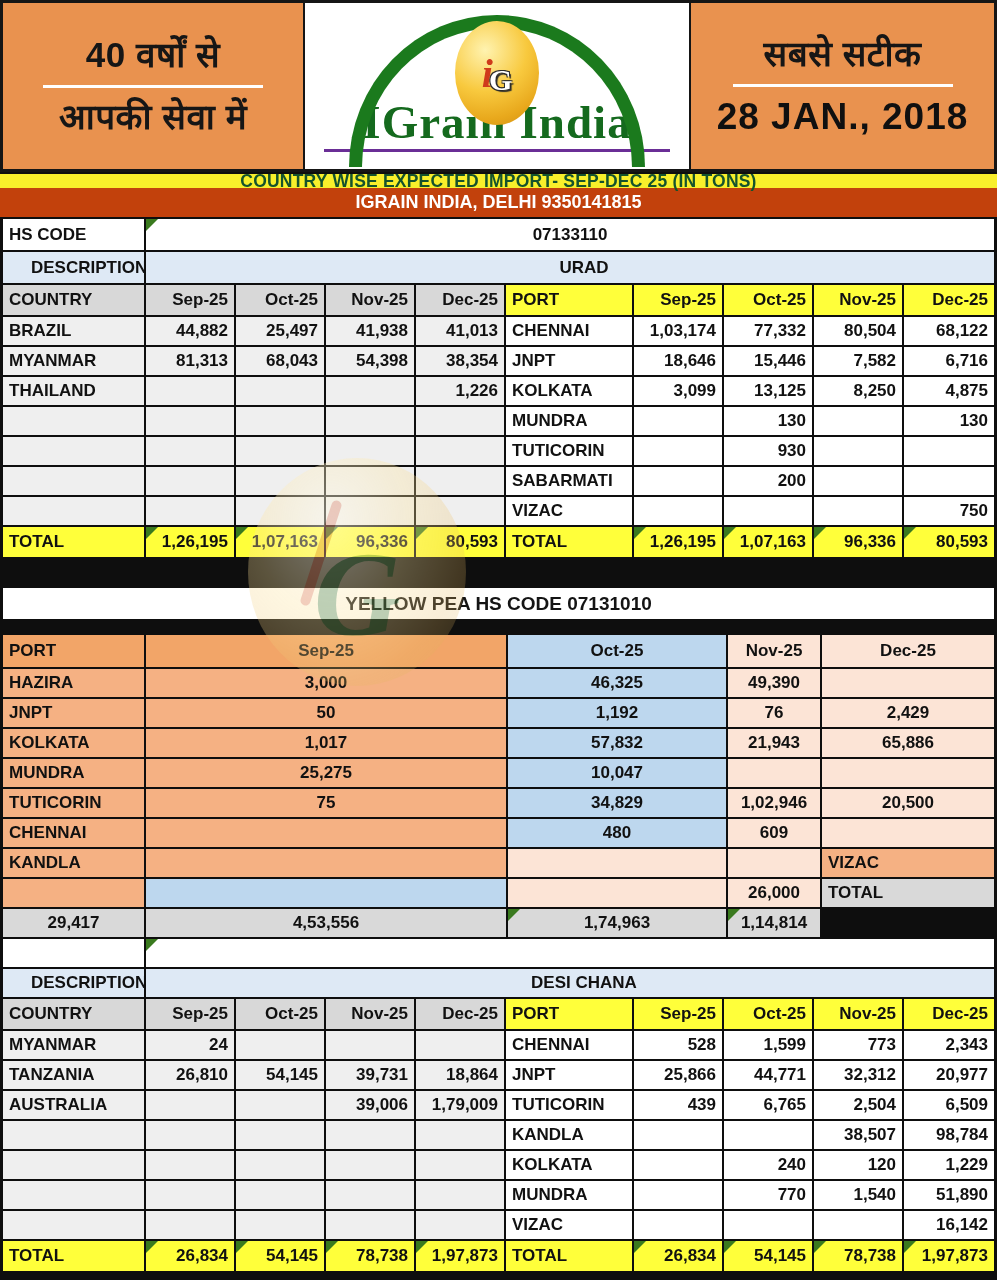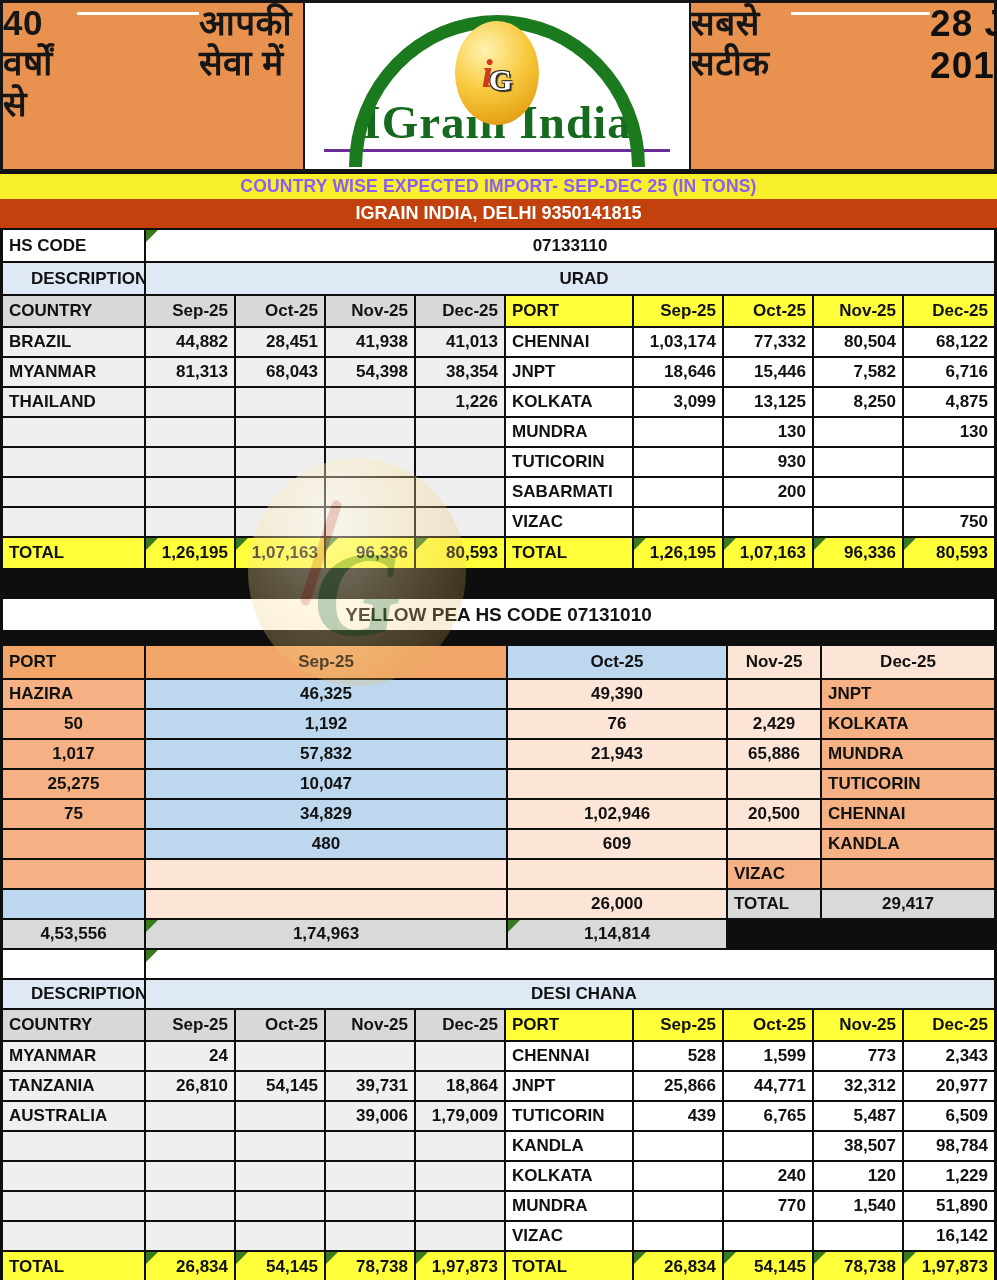--- a/index.html
+++ b/index.html
@@ -6,21 +6,21 @@
   .page{
     width:997px;height:1280px;margin:0 auto;position:relative;overflow:hidden;
     background:#0e0e0e;font-family:"Liberation Sans", sans-serif;color:#111;
     box-sizing:border-box;
   }
   
   .masthead{
     height:172px;box-sizing:border-box;border:3px solid #151515;
     background:#E9924F;display:grid;grid-template-columns:300px 388px 1fr;
   }
-  .mast-side{display:flex;flex-direction:row;justify-content:center;}
+  .mast-side{display:flex;flex-direction:column;align-items:center;justify-content:center;}
   .hindi{font-size:35px;font-weight:700;color:#161616;line-height:1.15;letter-spacing:.5px;}
   .wrule{height:3px;background:#ffffff;width:220px;margin:9px 0;}
   .date-line{font-size:37px;font-weight:800;color:#101010;letter-spacing:1px;}
   .mast-logo{
     background:#ffffff;position:relative;text-align:center;
     border-left:2px solid #151515;border-right:2px solid #151515;overflow:hidden;
   }
   .arch{
     position:absolute;left:50%;transform:translateX(-50%);top:12px;width:296px;height:152px;
     box-sizing:border-box;border:13px solid #1b7a1d;border-bottom:none;
@@ -35,21 +35,21 @@
   .mono-i{font-family:"Liberation Serif",serif;font-style:italic;font-weight:700;font-size:40px;color:#cf3a1b;margin-right:-4px;}
   .mono-g{font-family:"Liberation Serif",serif;font-weight:700;font-size:30px;color:#ffffff;
     text-shadow:-1px -1px 0 #2b2b2b,1px -1px 0 #2b2b2b,-1px 1px 0 #2b2b2b,2px 2px 1px #2b2b2b;margin-top:14px;}
   .brand{margin-top:96px;font-family:"Liberation Serif",serif;font-weight:700;font-size:47px;
     color:#156a1e;letter-spacing:1px;line-height:1;}
   .brand-rule{width:90%;height:3px;background:#6a2e96;margin:3px auto 4px;}
   .logo-sub{font-size:15px;font-weight:500;color:#222;letter-spacing:.8px;margin-top:38px;}
   
   .bar{box-sizing:border-box;display:flex;align-items:center;justify-content:center;
     font-weight:700;margin-top:2px;}
-  .bar-yellow{height:25px;background:#F8EF2B;color:#8b5cf6;font-size:17.5px;letter-spacing:.2px;}
+  .bar-yellow{height:14px;background:#F8EF2B;color:#14532d;font-size:17.5px;letter-spacing:.2px;}
   .bar-black{height:29px;background:#c2410c;color:#ffffff;font-size:18px;margin-top:0;}
   .bar-white{height:31px;background:#ffffff;color:#141414;font-size:19px;margin:2px 3px 16px;}
   
   .gridsec{display:grid;gap:2px;margin:2px 3px 0;}
   .kvrow{grid-template-columns:141px 1fr;}
   .twin{grid-template-columns:141px 88px 88px 88px 88px 126px 88px 88px 88px 1fr;}
   .yp{grid-template-columns:141px 360px 218px 92px 1fr;}
   .cell{
     position:relative;box-sizing:border-box;display:flex;align-items:center;
     font-weight:700;font-size:17px;color:#111;background:#fff;overflow:hidden;white-space:nowrap;
@@ -132,21 +132,21 @@
       <div class="cell h30 num bg-grey-h">Oct-25</div>
       <div class="cell h30 num bg-grey-h">Nov-25</div>
       <div class="cell h30 num bg-grey-h">Dec-25</div>
       <div class="cell h30 lab bg-yellow">PORT</div>
       <div class="cell h30 num bg-yellow">Sep-25</div>
       <div class="cell h30 num bg-yellow">Oct-25</div>
       <div class="cell h30 num bg-yellow">Nov-25</div>
       <div class="cell h30 num bg-yellow">Dec-25</div>
       <div class="cell h28 lab bg-grey-d">BRAZIL</div>
       <div class="cell h28 num bg-grey-d">44,882</div>
-      <div class="cell h28 num bg-grey-d">28,451</div>
+      <div class="cell h28 num bg-grey-d">25,497</div>
       <div class="cell h28 num bg-grey-d">41,938</div>
       <div class="cell h28 num bg-grey-d">41,013</div>
       <div class="cell h28 lab bg-white">CHENNAI</div>
       <div class="cell h28 num bg-white">1,03,174</div>
       <div class="cell h28 num bg-white">77,332</div>
       <div class="cell h28 num bg-white">80,504</div>
       <div class="cell h28 num bg-white">68,122</div>
       <div class="cell h28 lab bg-grey-d">MYANMAR</div>
       <div class="cell h28 num bg-grey-d">81,313</div>
       <div class="cell h28 num bg-grey-d">68,043</div>
@@ -222,20 +222,21 @@
   <div class="gapband"></div>
 
   <div class="bar bar-white">YELLOW PEA HS CODE 07131010</div>
   <div class="gridsec yp" id="yp-grid">
       <div class="cell h32 lab bg-orange-h">PORT</div>
       <div class="cell h32 ctr bg-orange-h">Sep-25</div>
       <div class="cell h32 ctr bg-blue">Oct-25</div>
       <div class="cell h32 ctr bg-peach">Nov-25</div>
       <div class="cell h32 ctr bg-peach">Dec-25</div>
       <div class="cell h28 lab bg-orange">HAZIRA</div>
+      <div class="cell h28 ctr bg-orange">3,000</div>
       <div class="cell h28 ctr bg-blue">46,325</div>
       <div class="cell h28 ctr bg-peach">49,390</div>
       <div class="cell h28 ctr bg-peach"></div>
       <div class="cell h28 lab bg-orange">JNPT</div>
       <div class="cell h28 ctr bg-orange">50</div>
       <div class="cell h28 ctr bg-blue">1,192</div>
       <div class="cell h28 ctr bg-peach">76</div>
       <div class="cell h28 ctr bg-peach">2,429</div>
       <div class="cell h28 lab bg-orange">KOLKATA</div>
       <div class="cell h28 ctr bg-orange">1,017</div>
@@ -314,21 +315,21 @@
       <div class="cell h28 num bg-white">32,312</div>
       <div class="cell h28 num bg-white">20,977</div>
       <div class="cell h28 lab bg-grey-d">AUSTRALIA</div>
       <div class="cell h28 num bg-grey-d"></div>
       <div class="cell h28 num bg-grey-d"></div>
       <div class="cell h28 num bg-grey-d">39,006</div>
       <div class="cell h28 num bg-grey-d">1,79,009</div>
       <div class="cell h28 lab bg-white">TUTICORIN</div>
       <div class="cell h28 num bg-white">439</div>
       <div class="cell h28 num bg-white">6,765</div>
-      <div class="cell h28 num bg-white">5,487</div>
+      <div class="cell h28 num bg-white">2,504</div>
       <div class="cell h28 num bg-white">6,509</div>
       <div class="cell h28 lab bg-grey-d"></div>
       <div class="cell h28 num bg-grey-d"></div>
       <div class="cell h28 num bg-grey-d"></div>
       <div class="cell h28 num bg-grey-d"></div>
       <div class="cell h28 num bg-grey-d"></div>
       <div class="cell h28 lab bg-white">KANDLA</div>
       <div class="cell h28 num bg-white"></div>
       <div class="cell h28 num bg-white"></div>
       <div class="cell h28 num bg-white">38,507</div>

